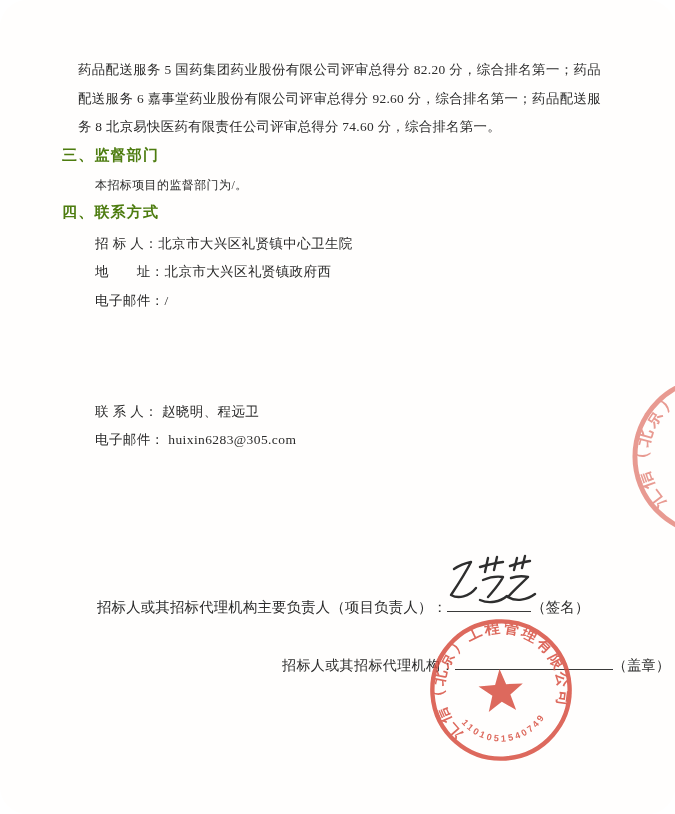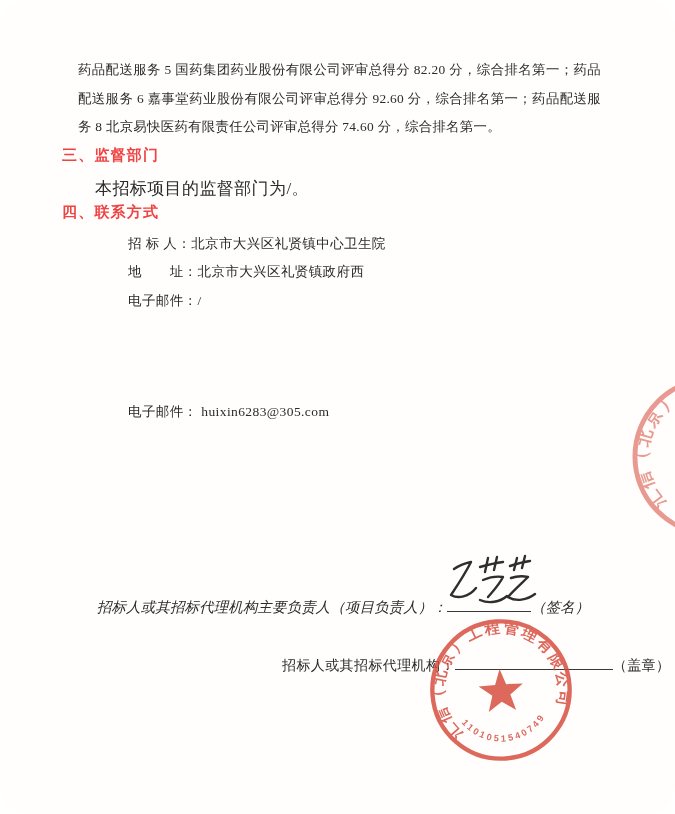--- a/index.html
+++ b/index.html
@@ -13,38 +13,38 @@
     border-radius:27px;
   }
   .para{
     position:absolute;left:78px;top:56px;width:523px;
     margin:0;
     font-size:13.4px;line-height:28.5px;
     text-align:justify;letter-spacing:.3px;
   }
   .h-sec{
     position:absolute;left:62px;
-    font-size:15px;font-weight:bold;color:#ef4444;
+    font-size:15px;font-weight:bold;color:#4d7c0f;
     letter-spacing:1.2px;
   }
   .h-supervision{top:146px;}
   .h-contact{top:203px;}
   .sup-body{
     position:absolute;left:95px;top:177px;
-    font-size:17px;letter-spacing:.4px;
+    font-size:12px;letter-spacing:.4px;
   }
   .rows{
     position:absolute;left:95px;
     font-size:13.5px;
   }
-  .rows .row{height:28.3px;line-height:28.3px;white-space:pre;letter-spacing:.4px;margin-left:33px;}
+  .rows .row{height:28.3px;line-height:28.3px;white-space:pre;letter-spacing:.4px;}
   .rows-bidder{top:230px;}
   .rows-agency{top:398px;}
   .sigline{position:absolute;white-space:pre;}
-  .sig1{left:97px;top:598px;font-size:14.4px;letter-spacing:.2px;font-style:italic;}
+  .sig1{left:97px;top:598px;font-size:14.4px;letter-spacing:.2px;}
   .sig2{left:238px;top:656px;font-size:14px;letter-spacing:.4px;margin-left:44px;}
   .uline{
     display:inline-block;height:13px;
     border-bottom:1.5px solid #3a3a3a;
     vertical-align:baseline;
   }
   .u1{width:84px;}
   .u2{width:158px;}
   .handwriting{
     position:absolute;left:444px;top:553px;
@@ -82,20 +82,21 @@
 
   <div class="h-sec h-contact">四、联系方式</div>
 
   <div class="rows rows-bidder">
     <div class="row"><span>招 标 人：</span><span>北京市大兴区礼贤镇中心卫生院</span></div>
     <div class="row"><span>地　　址：</span><span>北京市大兴区礼贤镇政府西</span></div>
     <div class="row"><span>电子邮件：</span><span>/</span></div>
   </div>
 
   <div class="rows rows-agency">
+    <div class="row"><span>联 系 人：</span><span> 赵晓明、程远卫</span></div>
     <div class="row"><span>电子邮件：</span><span> huixin6283@305.com</span></div>
   </div>
 
   <div class="sigline sig1"><span>招标人或其招标代理机构主要负责人（项目负责人）：</span><span class="uline u1"></span><span>（签名）</span></div>
 
   <svg class="handwriting" viewBox="0 0 94 62" aria-label="毛莲芝">
     <path d="M 10,16 C 16,12 22,10 27,9 C 21,21 13,33 7,42 C 14,46 25,44 32,35"></path>
     <path d="M 36,14 C 43,12 51,10 59,9"></path>
     <path d="M 44,5 L 41,19"></path>
     <path d="M 53,4 L 50,17"></path>

